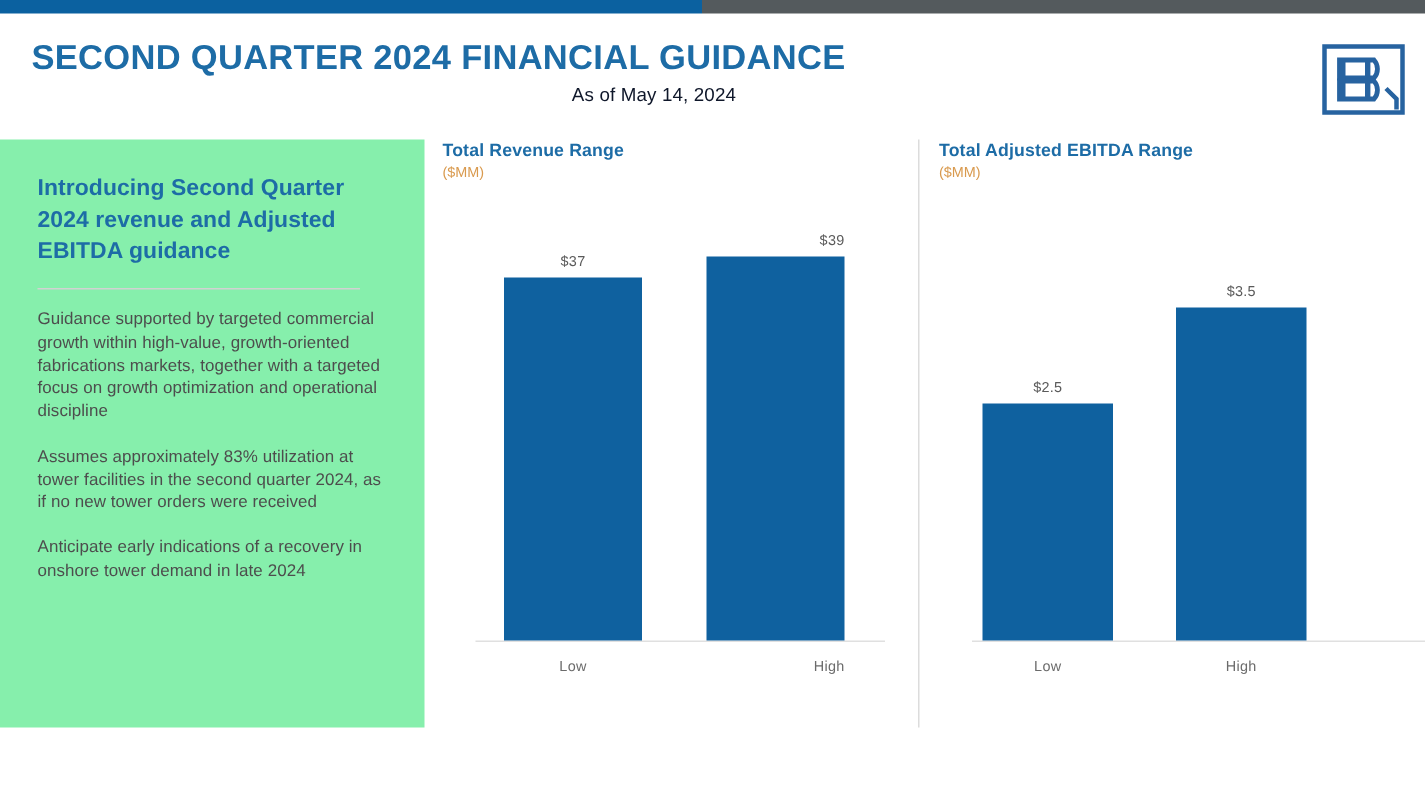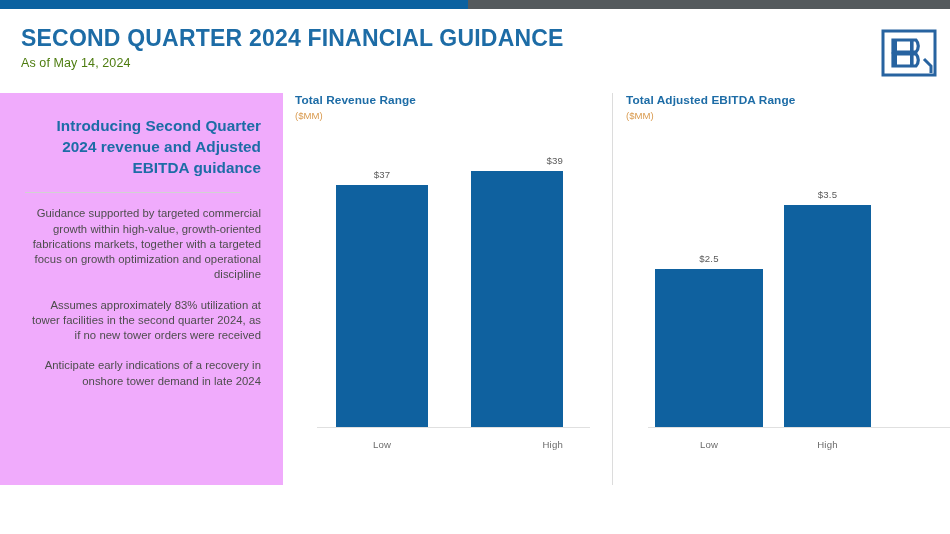--- a/index.html
+++ b/index.html
@@ -41,43 +41,43 @@
     font-size: 23px;
     font-weight: bold;
     letter-spacing: 0.2px;
     color: #1d6ca6;
     line-height: 1.1;
     white-space: nowrap;
   }
   .slide-subtitle {
     margin-top: 5px;
     font-size: 12.5px;
-    color: #4d7c0f;
+    color: #0f172a;
     letter-spacing: 0.1px;
+    text-align: center;
   }
 
   
   .logo {
     position: absolute;
     top: 29px;
     right: 13px;
     width: 56px;
     height: 48px;
   }
 
   
   .sidebar {
     position: absolute;
     top: 93px;
     left: 0;
     width: 283px;
     height: 392px;
-    background: #f0abfc;
+    background: #86efac;
     padding: 22px 22px 0 25px;
-    text-align: right;
   }
   .sidebar-heading {
     font-size: 15.3px;
     font-weight: bold;
     line-height: 1.38;
     color: #1d6ca6;
     letter-spacing: 0.05px;
   }
   .sidebar-rule {
     margin: 14px 0 13px 0;
@@ -270,21 +270,21 @@
     </div>
 
     <div class="chart-panel second">
       <div class="chart-title">Total Adjusted EBITDA Range</div>
       <div class="chart-units">($MM)</div>
 
       <div class="plot p2">
         <div class="axis-line"></div>
         <div class="bars">
 
-          <div class="bar-group" style="left:29px; width:108px; height:158px;border-radius:10px;">
+          <div class="bar-group" style="left:29px; width:87px; height:158px;border-radius:10px;">
             <div class="bar-value" style="top:-16px;">$2.5</div>
             <div class="bar-rect" style="height:158px;"></div>
             <div class="bar-label">Low</div>
           </div>
 
           <div class="bar-group" style="left:158px; width:87px; height:222px;margin-top:16px;">
             <div class="bar-value" style="top:-16px;">$3.5</div>
             <div class="bar-rect" style="height:222px;"></div>
             <div class="bar-label">High</div>
           </div>

